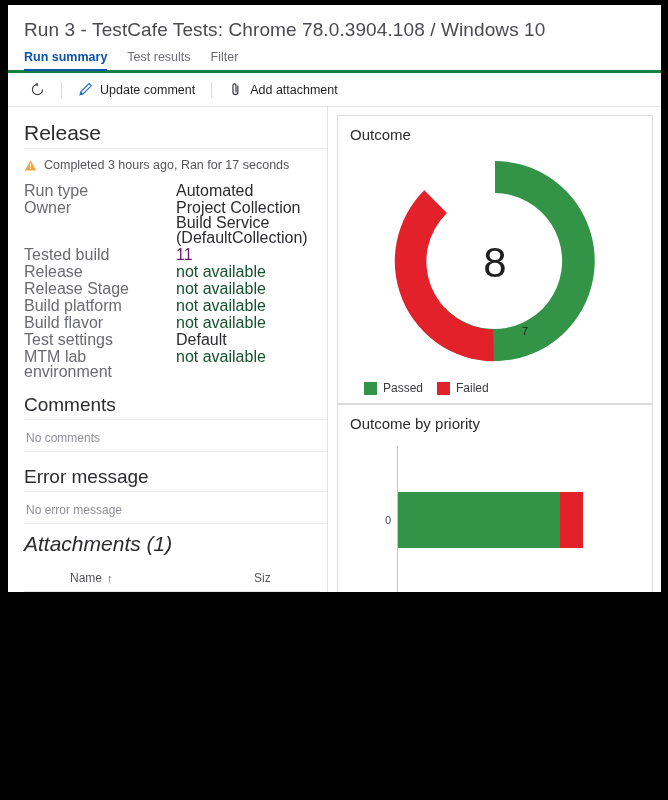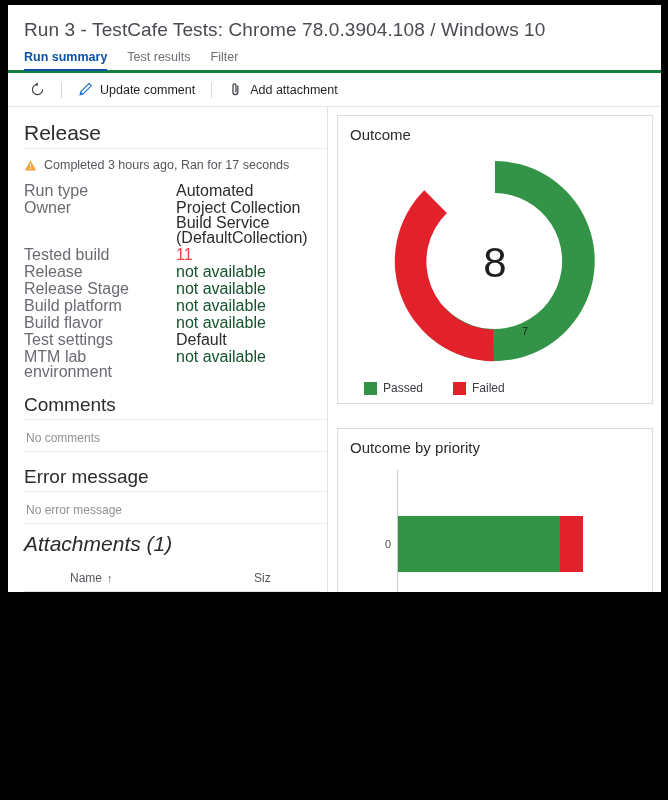--- a/index.html
+++ b/index.html
@@ -133,21 +133,21 @@
   table.props { border-collapse: collapse; width: 295px; }
   table.props td {
     font-size: 16px;
     padding: 1px 0;
     vertical-align: top;
     line-height: 15px;
   }
   td.k { color: #6a6a72; width: 152px; }
   td.v { color: #2b2b30; }
   td.v.muted { color: #14532d; }
-  td.v.link { color: #ef4444; cursor: pointer; }
+  td.v.link { color: #701a75; cursor: pointer; }
 
   .empty-note {
     font-size: 12px;
     color: #909098;
     padding: 7px 0 6px 2px;
     border-bottom: 1px solid #ececec;
     padding-right: 16px;
   }
 
   
@@ -178,34 +178,34 @@
     color: #2b2b30;
     cursor: pointer;
     line-height: 12px;
   }
   .sort-arrow { font-size: 11px; margin-left: 5px; color: #55555c; }
 
   
   .card {
     border: 1px solid #dcdcdc;
     background: #fff;
-    margin-bottom: 24px;
+    margin-bottom: 0;
     padding: 10px 12px 8px 12px;
   }
   .card-title {
     font-size: 15px;
     color: #2b2b30;
     font-weight: 400;
     margin-bottom: 2px;
   }
   .card-body { display: flex; flex-direction: column; align-items: center; }
 
   .legend {
     display: flex;
-    gap: 30px;
+    gap: 14px;
     align-items: center;
     margin-top: 4px;
     align-self: flex-start;
     padding-left: 14px;
   }
   .legend-item { display: flex; align-items: center; gap: 6px; }
   .legend-sw { width: 13px; height: 13px; display: inline-block; }
   .legend-lb { font-size: 12px; color: #3a3a41; }
 
   

